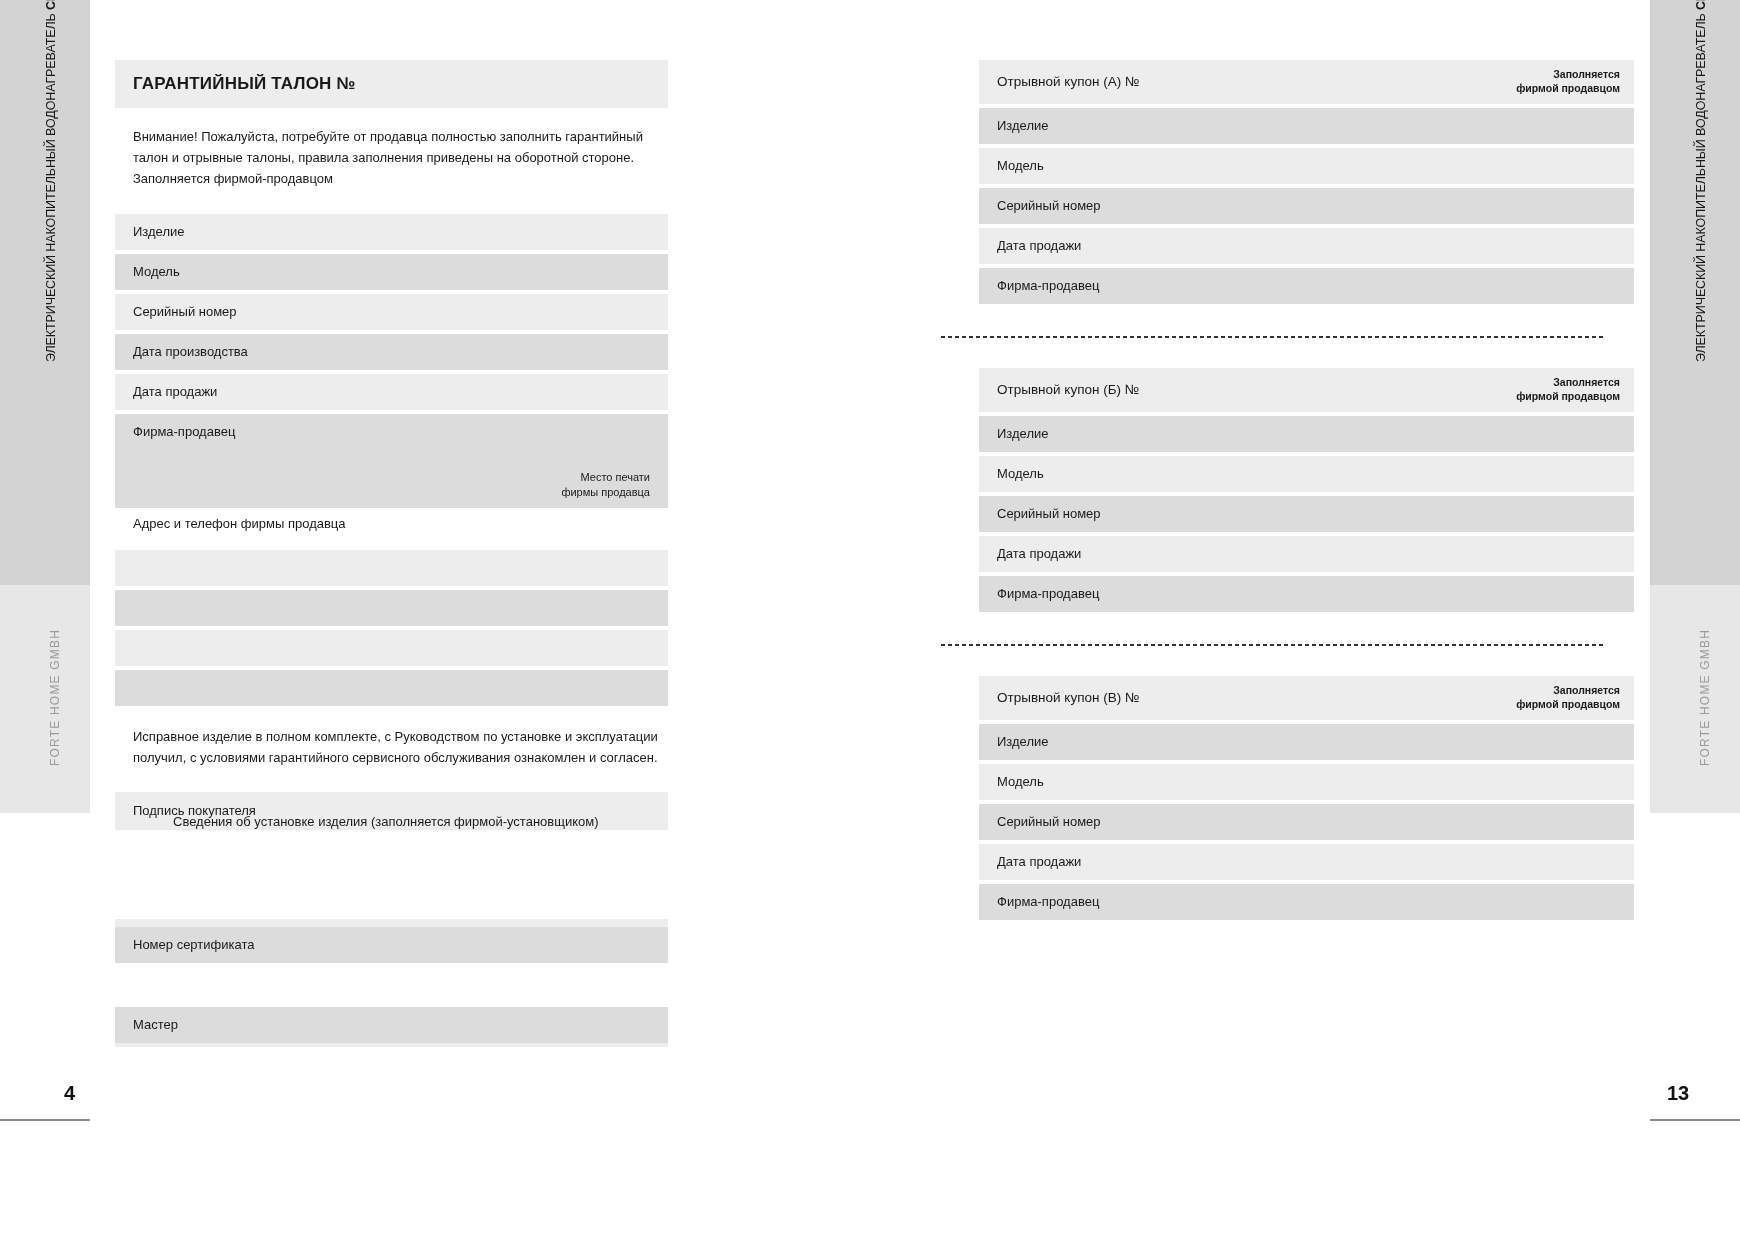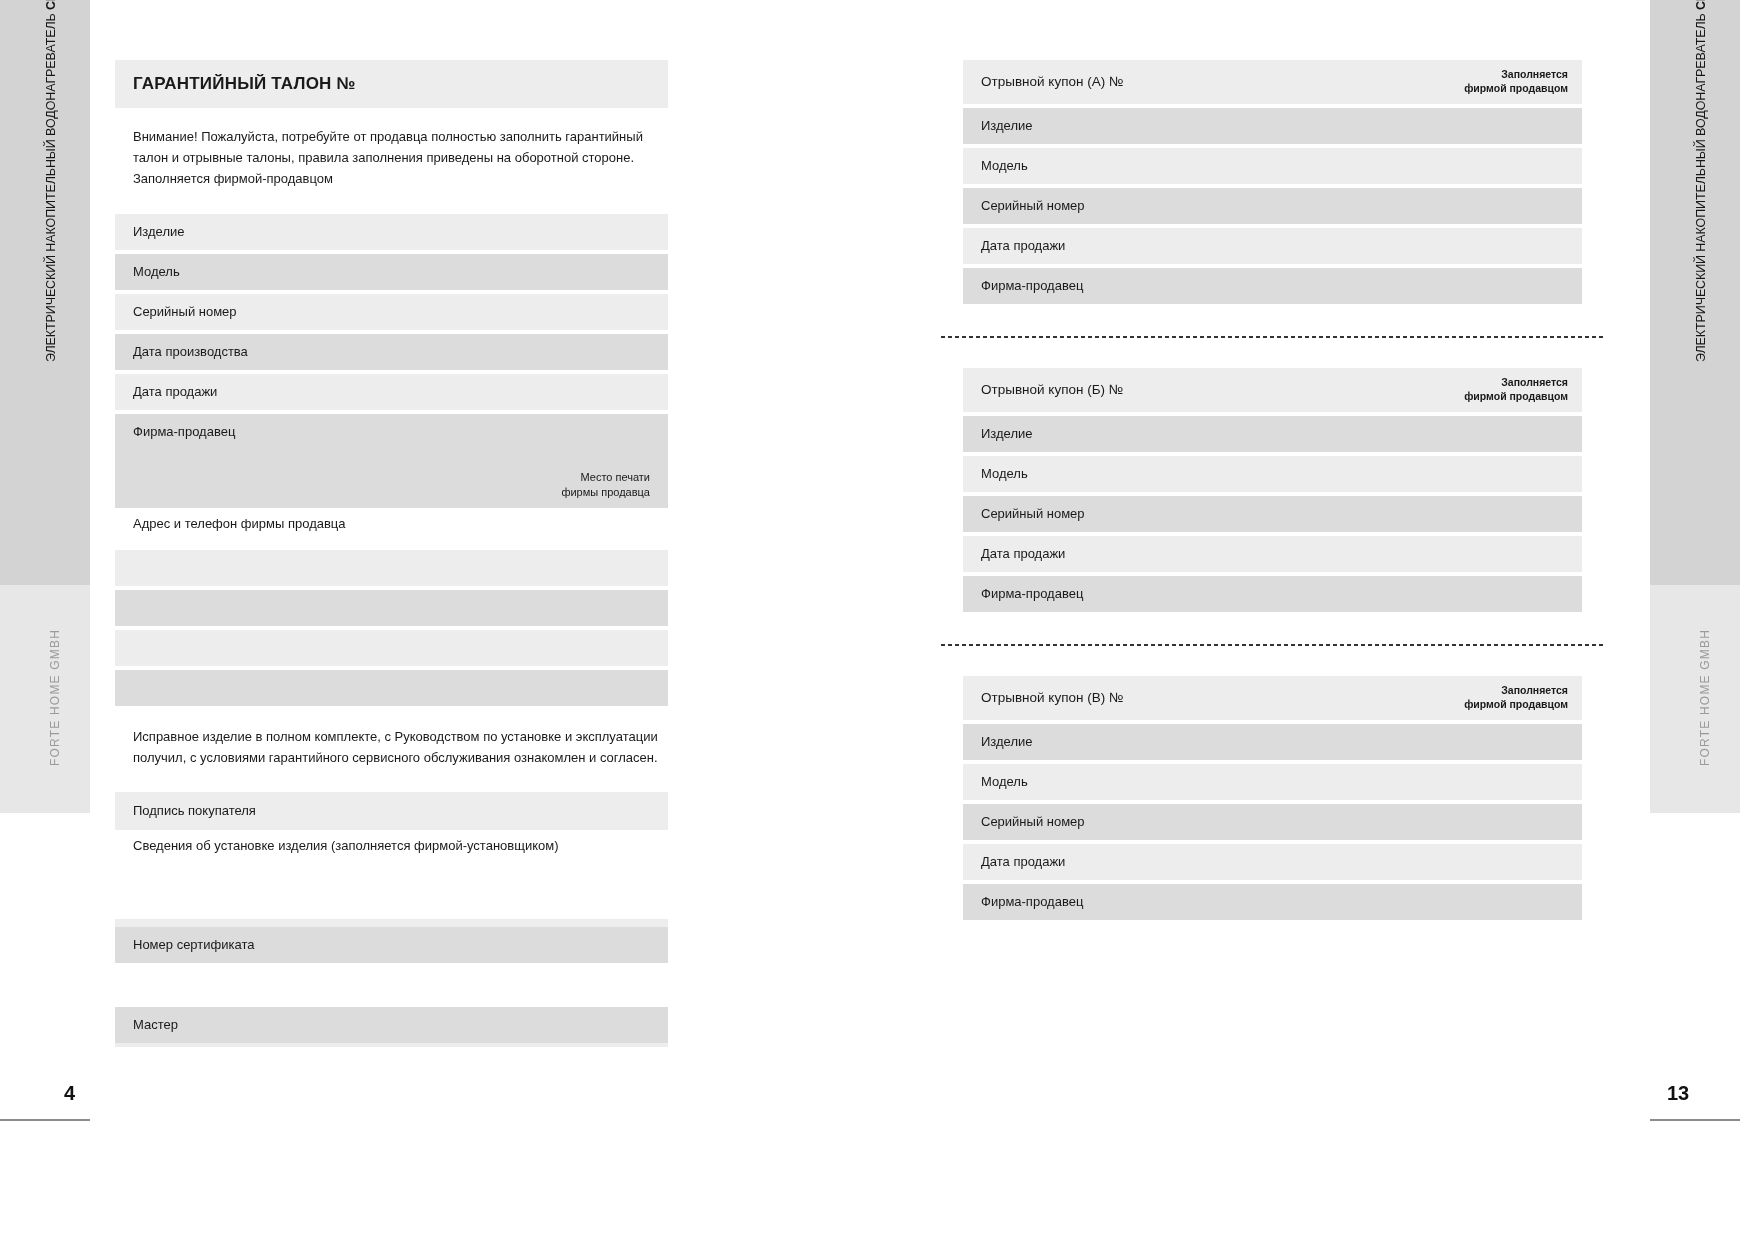--- a/index.html
+++ b/index.html
@@ -32,21 +32,21 @@
   .para{position:absolute;left:18px;right:0;font-size:13px;line-height:21px;white-space:pre-line;}
   .label{position:absolute;left:18px;right:0;font-size:13px;line-height:20px;}
   .row{position:absolute;left:0;width:100%;height:36px;box-sizing:border-box;}
   .row .rlabel{display:block;padding-left:18px;line-height:36px;font-size:13px;}
   .light{background:#ededed;}
   .dark{background:#dcdcdc;}
   .seller{position:absolute;left:0;width:100%;height:94px;background:#dcdcdc;}
   .seller .rlabel{position:absolute;left:18px;top:8px;line-height:20px;font-size:13px;}
   .stamp{position:absolute;right:18px;bottom:8px;text-align:right;font-size:11px;line-height:15px;white-space:pre-line;}
   
-  .coupon{position:absolute;left:0;width:100%;height:244px;}
+  .coupon{position:absolute;left:16px;width:100%;height:244px;padding-left:36px;}
   .chead{position:absolute;top:0;left:0;width:100%;height:44px;background:#ededed;}
   .chead .ctitle{position:absolute;left:18px;top:0;line-height:44px;font-size:13.5px;}
   .chead .cnote{position:absolute;right:14px;top:7px;text-align:right;font-size:10.5px;font-weight:700;line-height:14px;white-space:pre-line;}
   .cutline{position:absolute;left:941px;width:664px;height:2px;
     background:repeating-linear-gradient(90deg,#333 0 4px,transparent 4px 7px);}
 </style>
 </head>
 <body>
 
 <div class="band band-dark" style="left:0;">
@@ -106,21 +106,21 @@
   <div class="row light" style="top:630px;"></div>
   <div class="row dark" style="top:670px;"></div>
 
   <div class="para" style="top:726px;">Исправное изделие в полном комплекте, с Руководством по установке и эксплуатации
 получил, с условиями гарантийного сервисного обслуживания ознакомлен и согласен.</div>
 
   <div class="row light" style="top:792px;height:38px;">
     <span class="rlabel" style="line-height:38px;">Подпись покупателя</span>
   </div>
 
-  <div class="label" style="top:836px;">Сведения об установке изделия (заполняется фирмой-установщиком)</div>
+  <div class="label" style="top:812px;margin-left:40px;">Сведения об установке изделия (заполняется фирмой-установщиком)</div>
 
   <div class="row light" style="top:887px;margin-top:32px;">
     <span class="rlabel">Фирма-установщик</span>
   </div>
   <div class="row dark" style="top:927px;">
     <span class="rlabel">Номер сертификата</span>
   </div>
   <div class="row light" style="top:1011px;">
     <span class="rlabel">Дата установки</span>
   </div>

